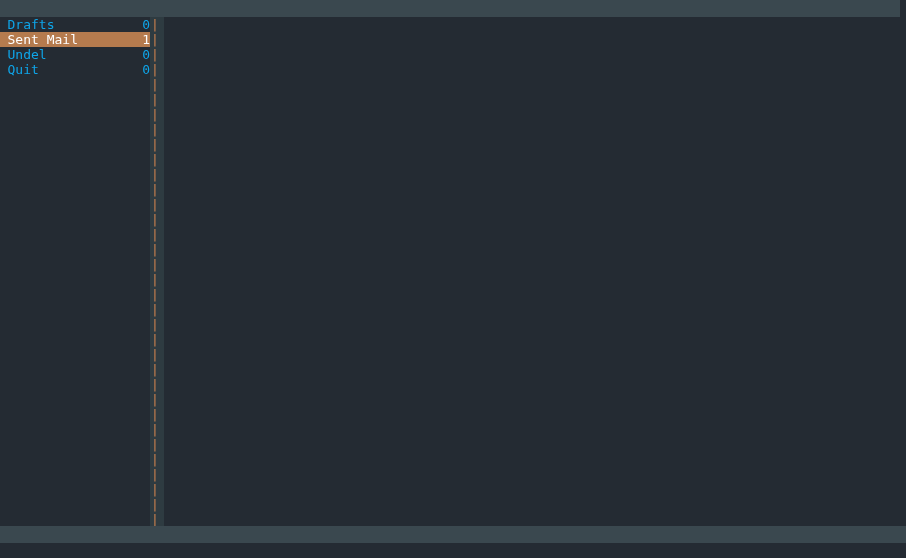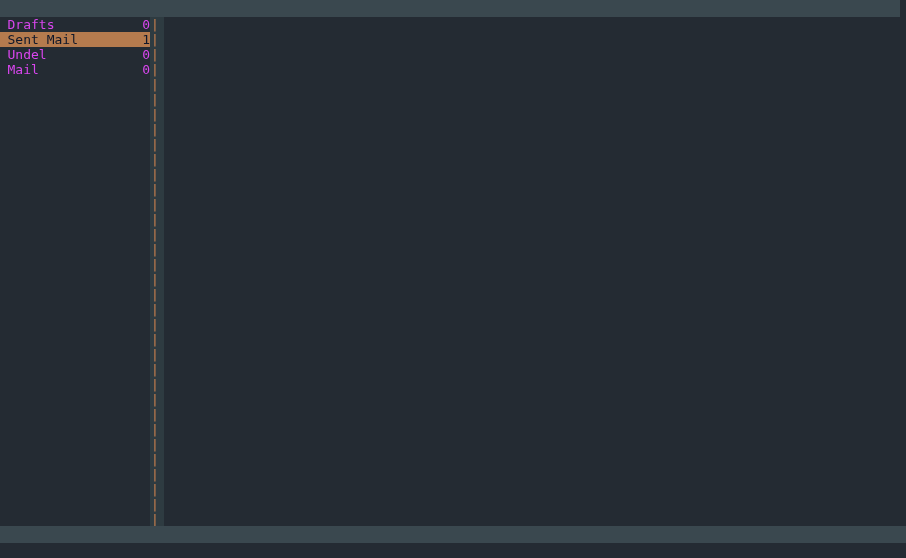--- a/index.html
+++ b/index.html
@@ -62,32 +62,32 @@
     white-space: pre;
   }
   .sb-row .count {
     position: absolute;
     right: 0;
     top: 0;
     white-space: pre;
   }
   .sb-row.normal .name,
   .sb-row.normal .count {
-    color: #d946ef;
+    color: #0ea5e9;
   }
   .sb-row.inbox .name,
   .sb-row.inbox .count {
     color: #e8e6d8;
   }
   .sb-row.selected {
     background: #b57b4e;
   }
   .sb-row.selected .name,
   .sb-row.selected .count {
-    color: #0f172a;
+    color: #ffffff;
   }
 
   
   .divider-band {
     position: absolute;
     left: 150px;
     top: 17px;
     width: 14px;
     height: 509px;
     background: #2e3b41;
@@ -168,21 +168,21 @@
       <span class="name" style="left:7.55px">Sent Mail</span>
       <span class="count">1</span>
     </div>
 
     <div class="sb-row normal">
       <span class="name" style="left:7.55px">Undel</span>
       <span class="count">0</span>
     </div>
 
     <div class="sb-row normal">
-      <span class="name" style="left:7.55px">Mail</span>
+      <span class="name" style="left:7.55px">Quit</span>
       <span class="count">0</span>
     </div>
 
   </div>
 
   <div class="divider-band"></div>
   <div class="divider-chars" id="divider-chars">|
 |
 |
 |

